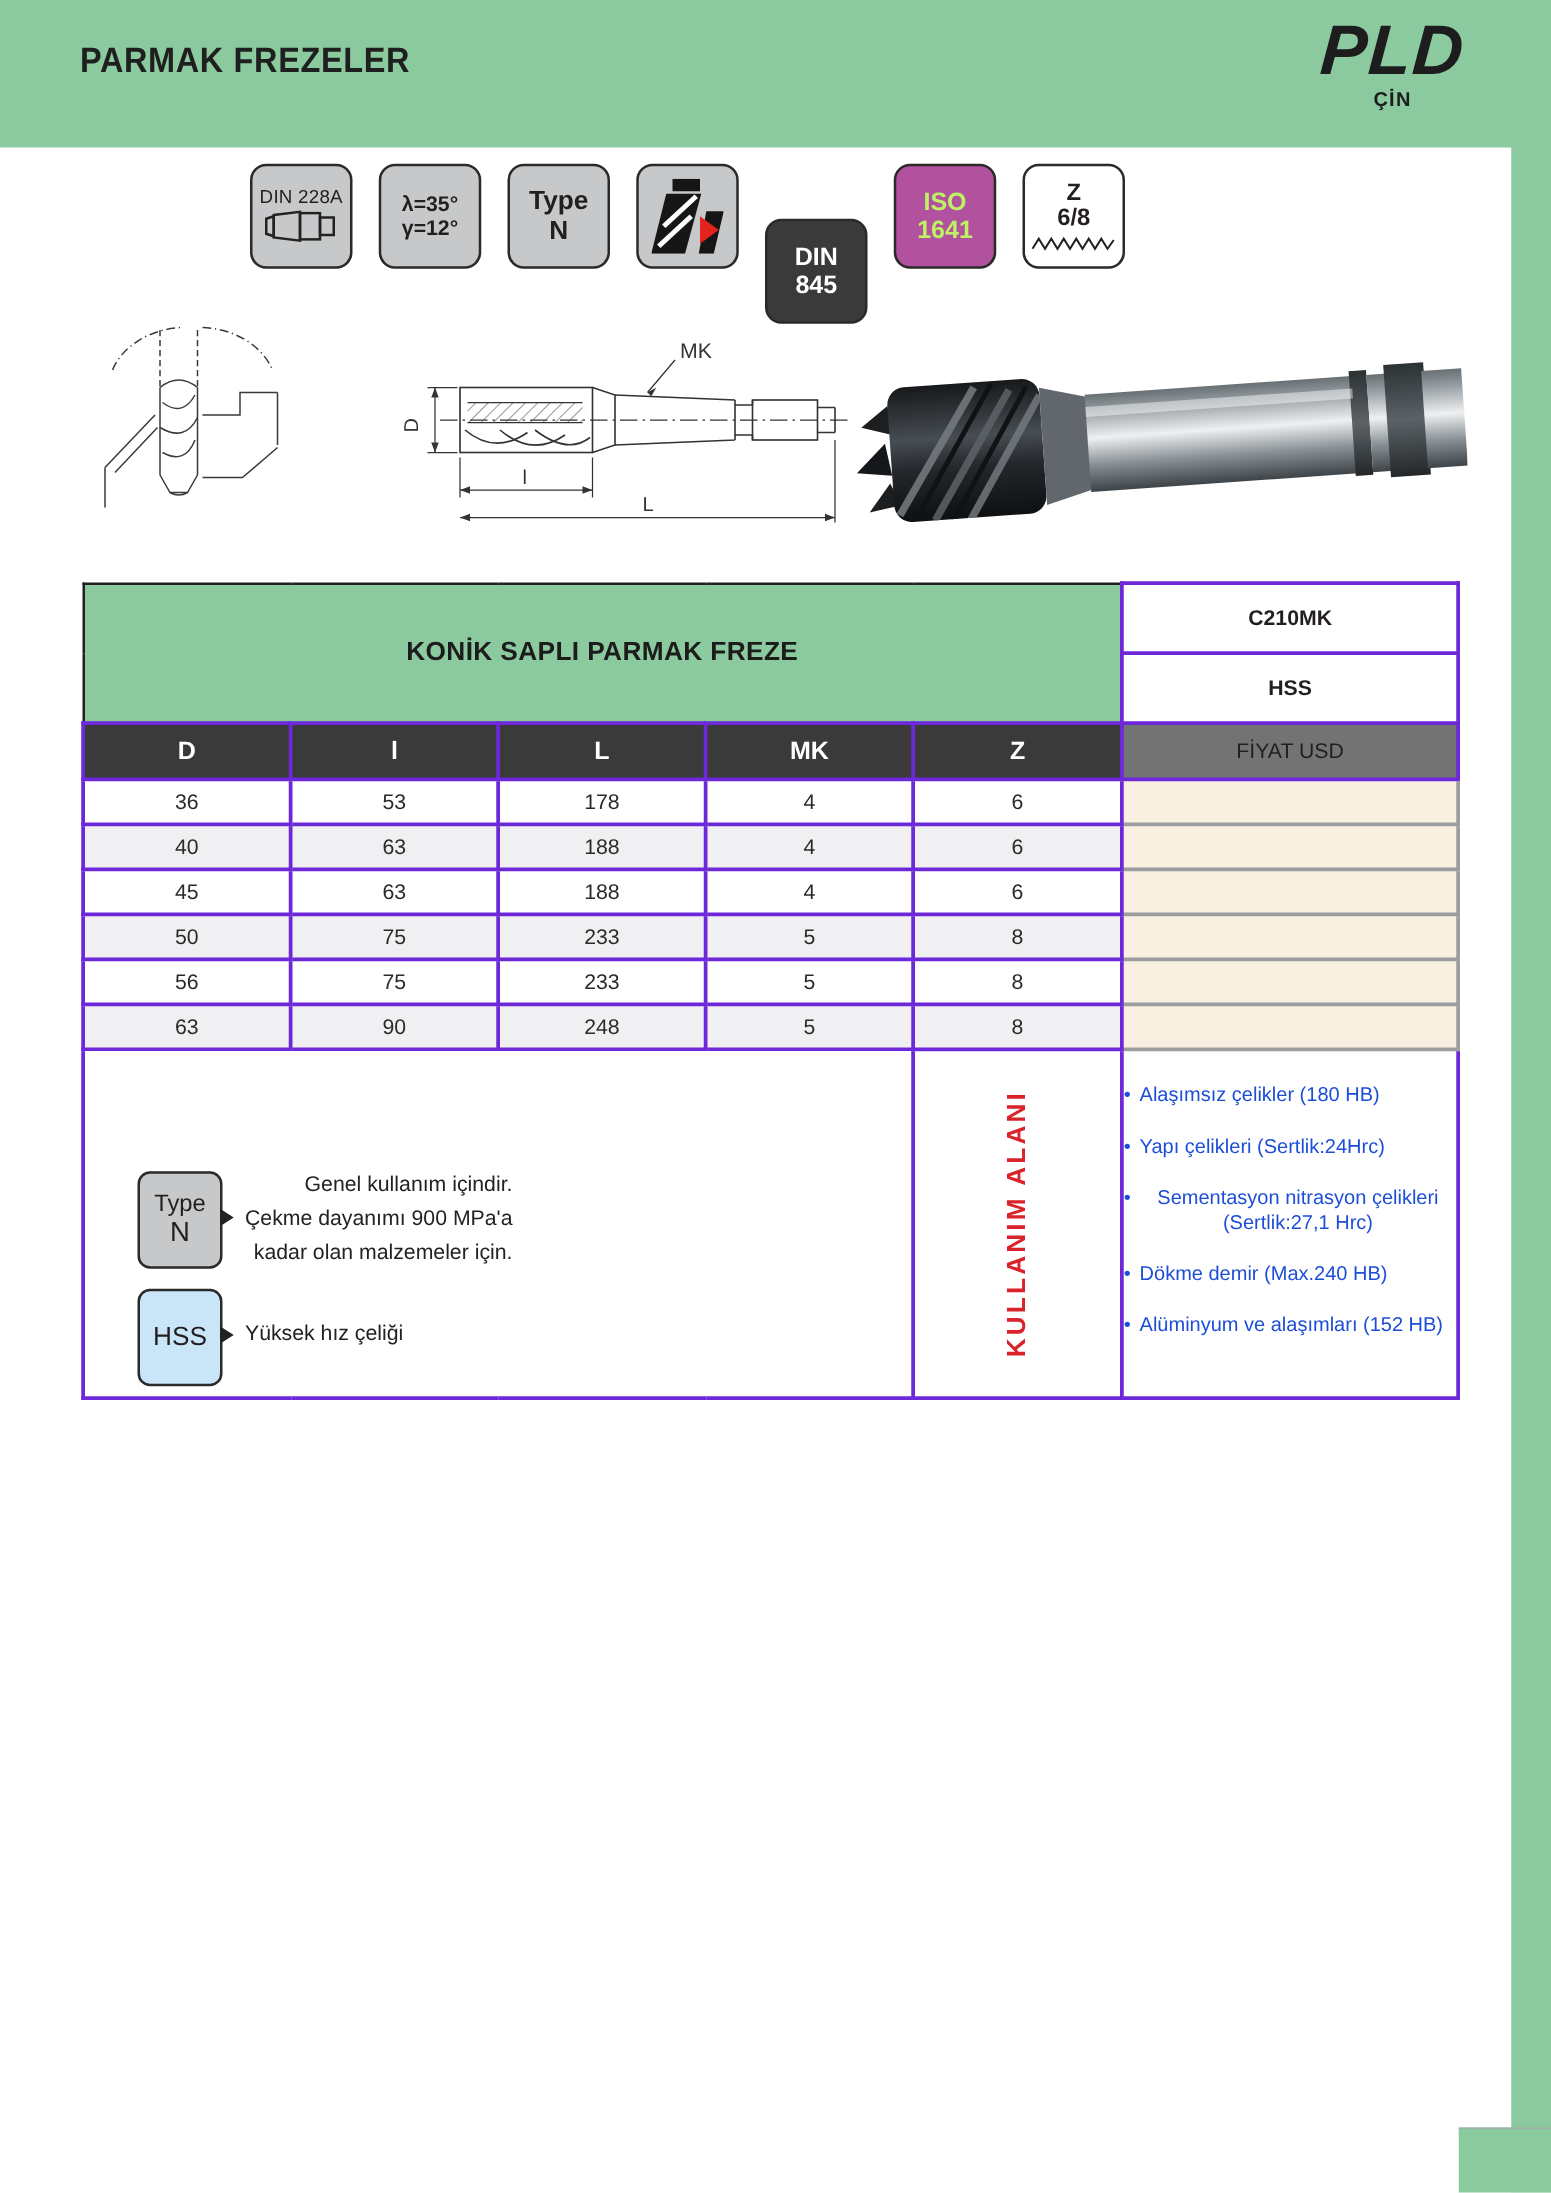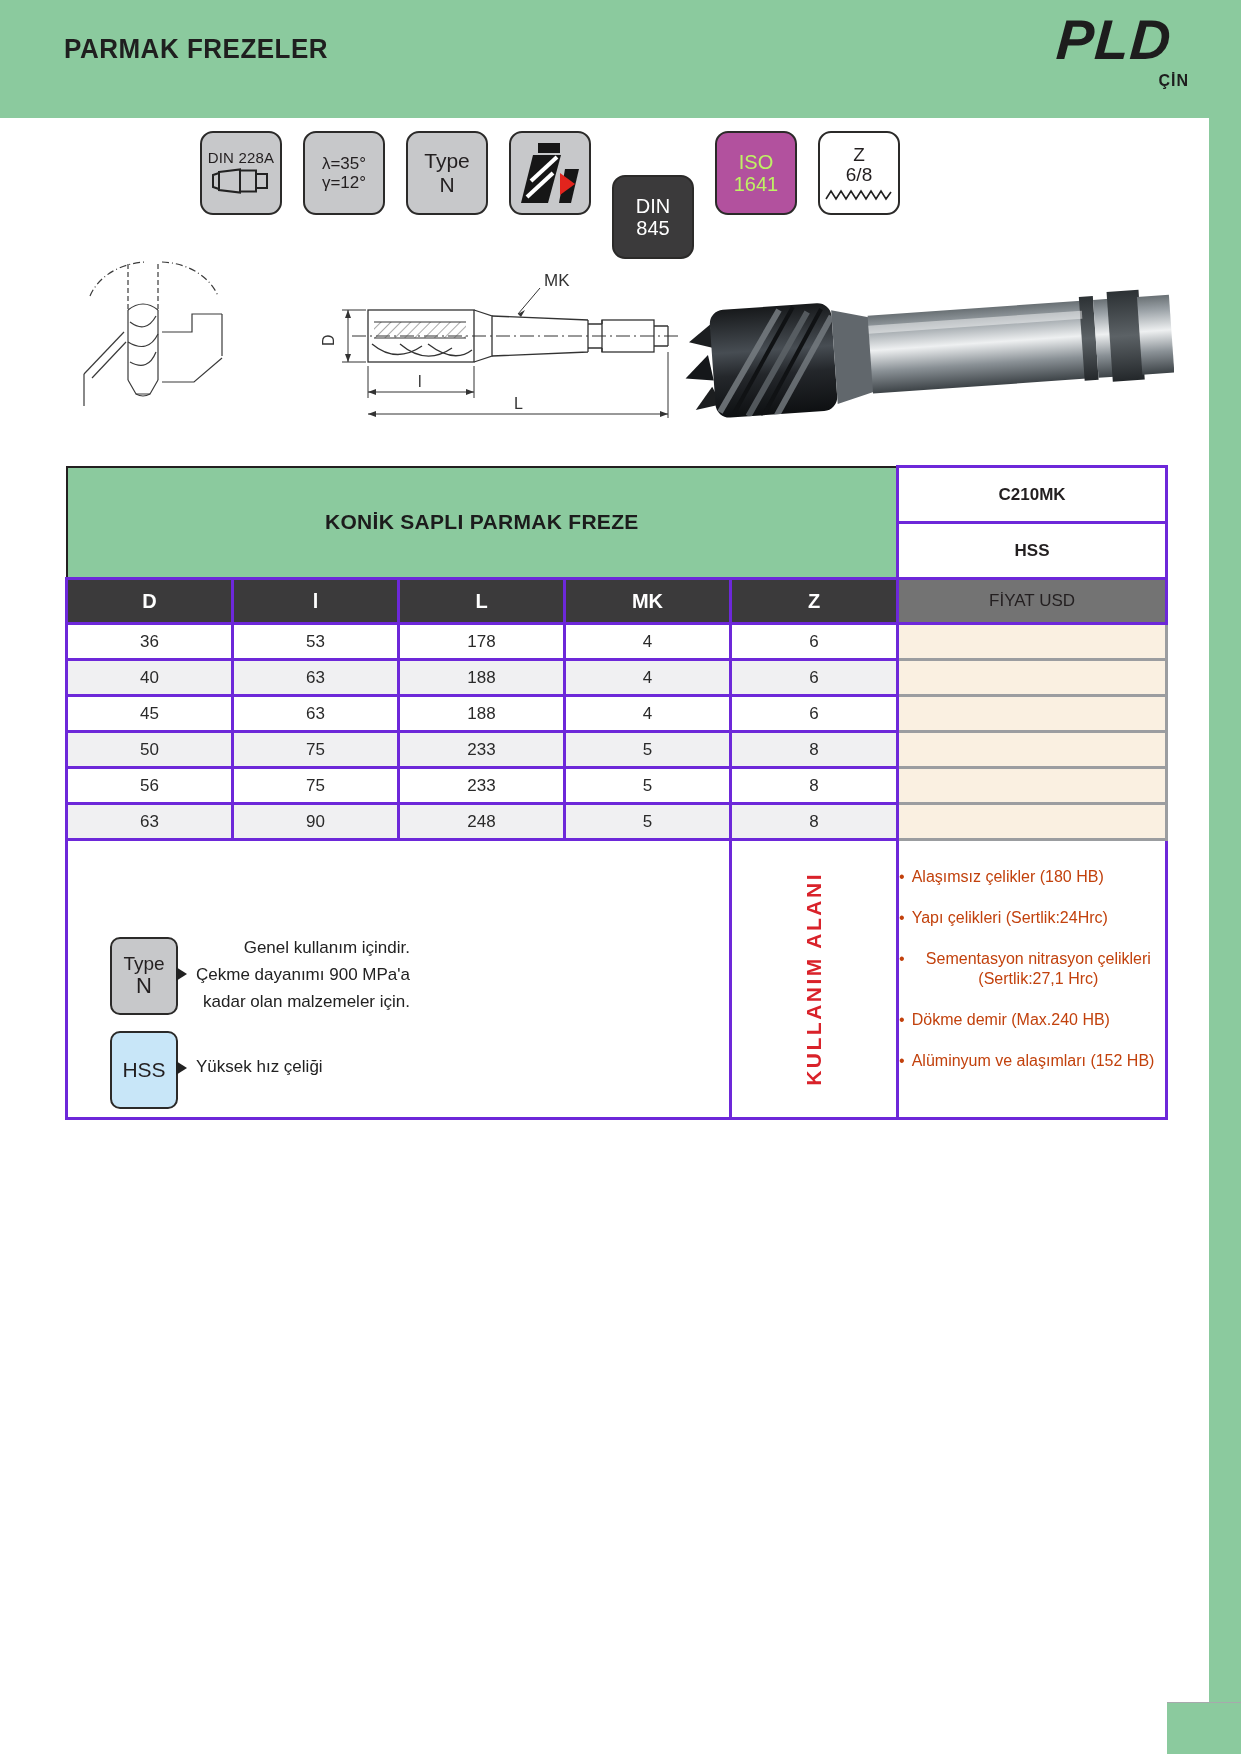--- a/index.html
+++ b/index.html
@@ -4,29 +4,29 @@
 <style>
   html,body{margin:0;padding:0;background:#ffffff;}
   body{width:1241px;height:1754px;position:relative;font-family:"Liberation Sans","DejaVu Sans",sans-serif;color:#231f20;}
   .page{position:absolute;inset:0;overflow:hidden;}
 
   
   .hdr{position:absolute;left:0;top:0;width:1241px;height:118px;background:#8BCA9E;}
   .hdr-title{position:absolute;left:64px;top:32px;font-size:26px;font-weight:bold;letter-spacing:.5px;color:#1f1f1f;transform:scaleY(1.08);transform-origin:left top;}
   .brand{position:absolute;right:52px;top:12px;width:150px;text-align:center;}
   .brand-logo{font-size:56px;font-weight:bold;font-style:italic;letter-spacing:1px;color:#1d1d1d;line-height:1.0;transform:skewX(-4deg);}
-  .brand-sub{font-size:16px;font-weight:bold;color:#1d1d1d;margin-top:4px;letter-spacing:1px;text-align:right;}
+  .brand-sub{font-size:16px;font-weight:bold;color:#1d1d1d;margin-top:4px;letter-spacing:1px;}
   .right-strip{position:absolute;left:1209px;top:0;width:32px;height:1754px;background:#8BCA9E;}
   .corner-block{position:absolute;left:1167px;top:1702px;width:74px;height:52px;background:#8BCA9E;border-top:1px solid #a7a9ac;}
 
   
   .badges{position:absolute;left:200px;top:131px;display:flex;gap:21px;}
   .badge{width:82px;height:84px;border:2.5px solid #2b2a29;border-radius:13px;background:#C7C8CA;display:flex;flex-direction:column;align-items:center;justify-content:center;box-sizing:border-box;line-height:1.12;}
   .badge .s{font-size:15px;font-weight:normal;letter-spacing:.2px;}
-  .badge .m{font-size:17px;font-weight:normal;}
+  .badge .m{font-size:17px;font-weight:bold;}
   .badge .lg{font-size:21px;}
   .badge.dark{background:#3B3A3B;color:#ffffff;margin-top:44px;}
   .badge.dark .m{font-size:20px;}
   .badge.magenta{background:#B2519E;color:#bef264;}
   .badge.magenta .m{font-size:20px;}
   .badge.white{background:#ffffff;}
   .badge.white .m{font-size:19px;line-height:1.05;}
   .badge svg{display:block;}
 
   
@@ -58,21 +58,21 @@
   .tn-box .t2{font-size:22px;}
   .hss-box{position:absolute;left:42px;top:190px;width:64px;height:74px;border:2.5px solid #2b2a29;border-radius:10px;background:#C8E6F8;display:flex;align-items:center;justify-content:center;font-size:21px;}
   .arr{position:absolute;width:0;height:0;border-left:11px solid #222;border-top:7px solid transparent;border-bottom:7px solid transparent;}
   .arr.a1{left:108px;top:126px;}
   .arr.a2{left:108px;top:220px;}
   .tn-text{position:absolute;left:128px;top:94px;text-align:right;font-size:17px;line-height:1.58;color:#222;}
   .hss-text{position:absolute;left:128px;top:216px;text-align:left;font-size:17px;color:#222;}
   td.usage-head-cell{background:#fff;border-right:1.5px solid #3b3a3b;}
   .rot{writing-mode:vertical-rl;transform:rotate(180deg);margin:0 auto;color:#D9222A;font-weight:bold;font-size:21px;letter-spacing:2.5px;white-space:nowrap;}
   td.usage-list-cell{background:#fff;vertical-align:top;text-align:left;padding:30px 8px 10px 14px;}
-  .u-item{display:flex;gap:7px;font-size:16px;line-height:1.25;color:#c2410c;margin-bottom:21px;}
+  .u-item{display:flex;gap:7px;font-size:16px;line-height:1.25;color:#1d4ed8;margin-bottom:21px;}
   .u-item::before{content:"•";font-size:16px;line-height:1.25;}
 </style>
 </head>
 <body>
 
 <div class="page">
 
   <div class="hdr">
     <div class="hdr-title">PARMAK FREZELER</div>
     <div class="brand">

